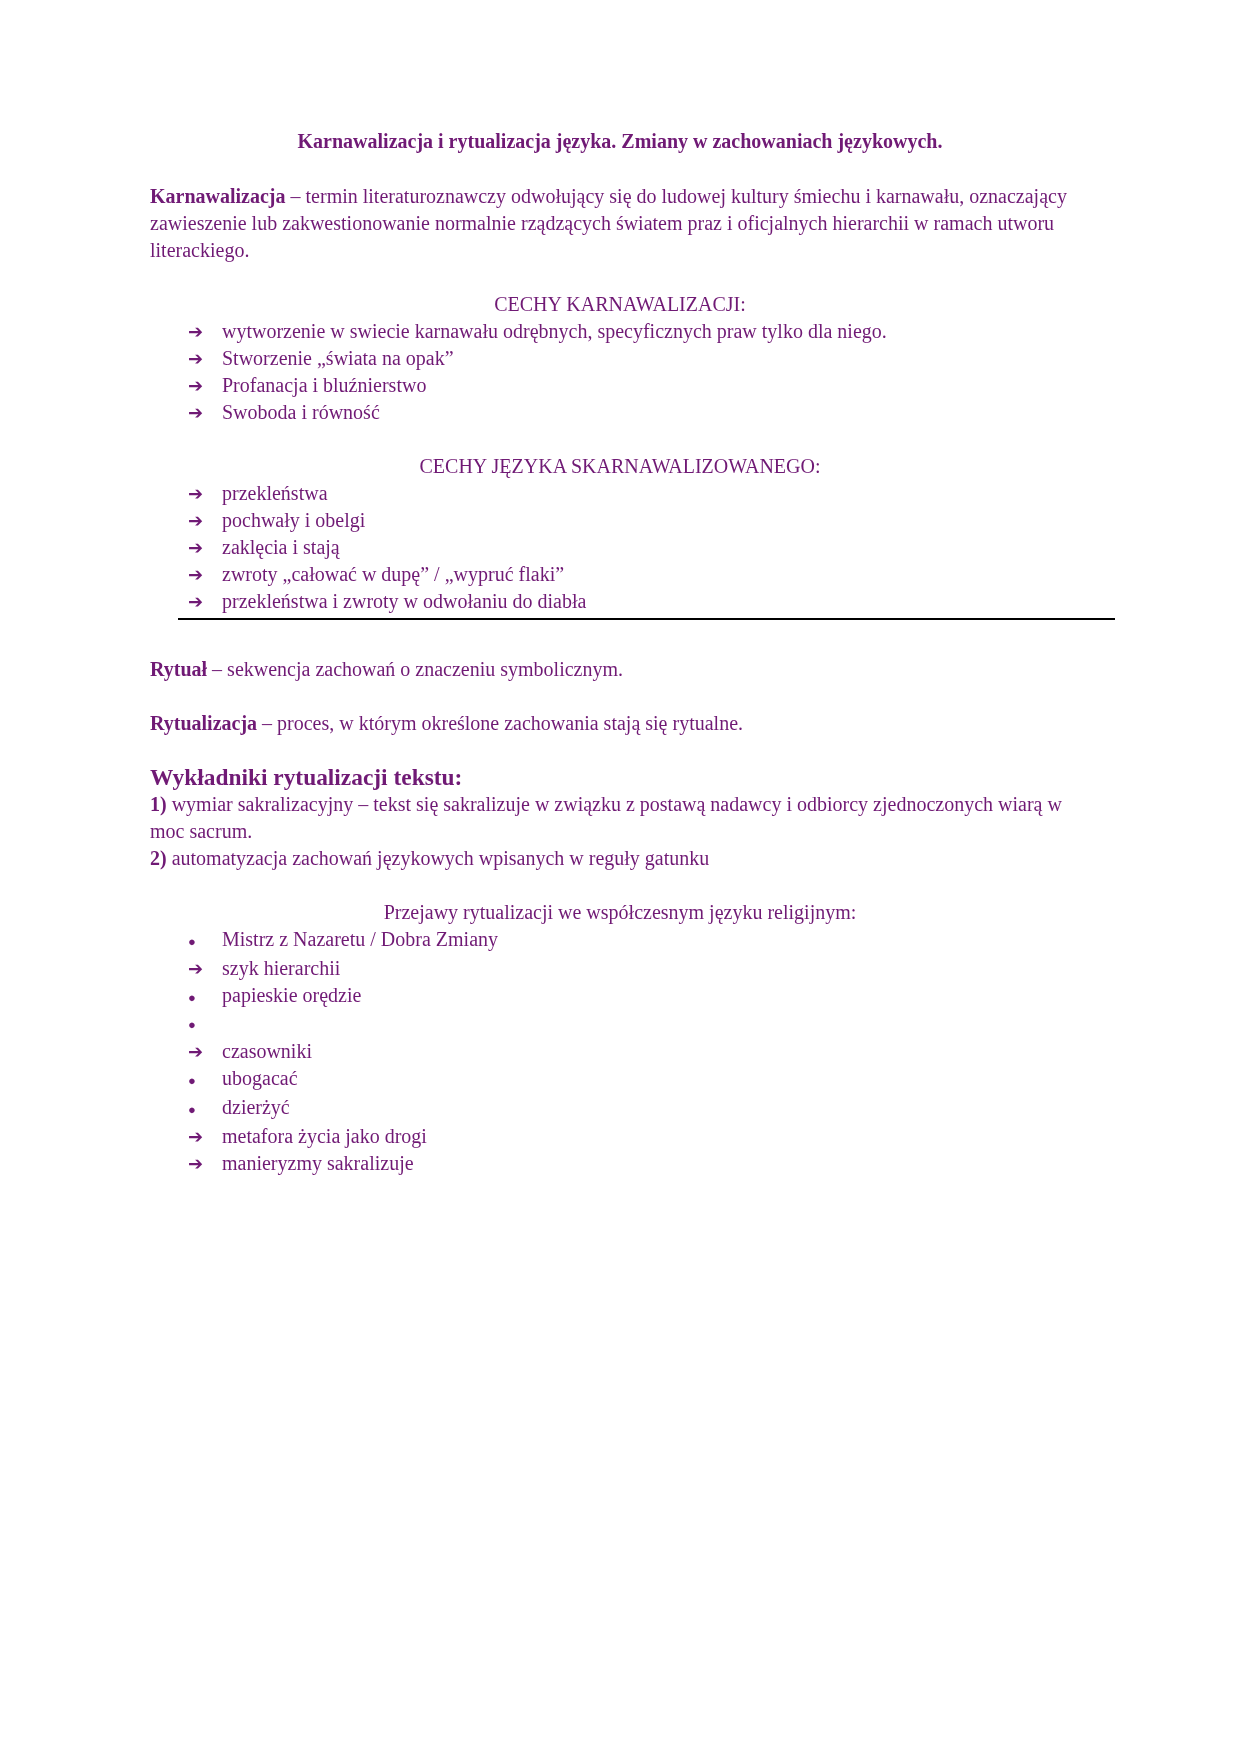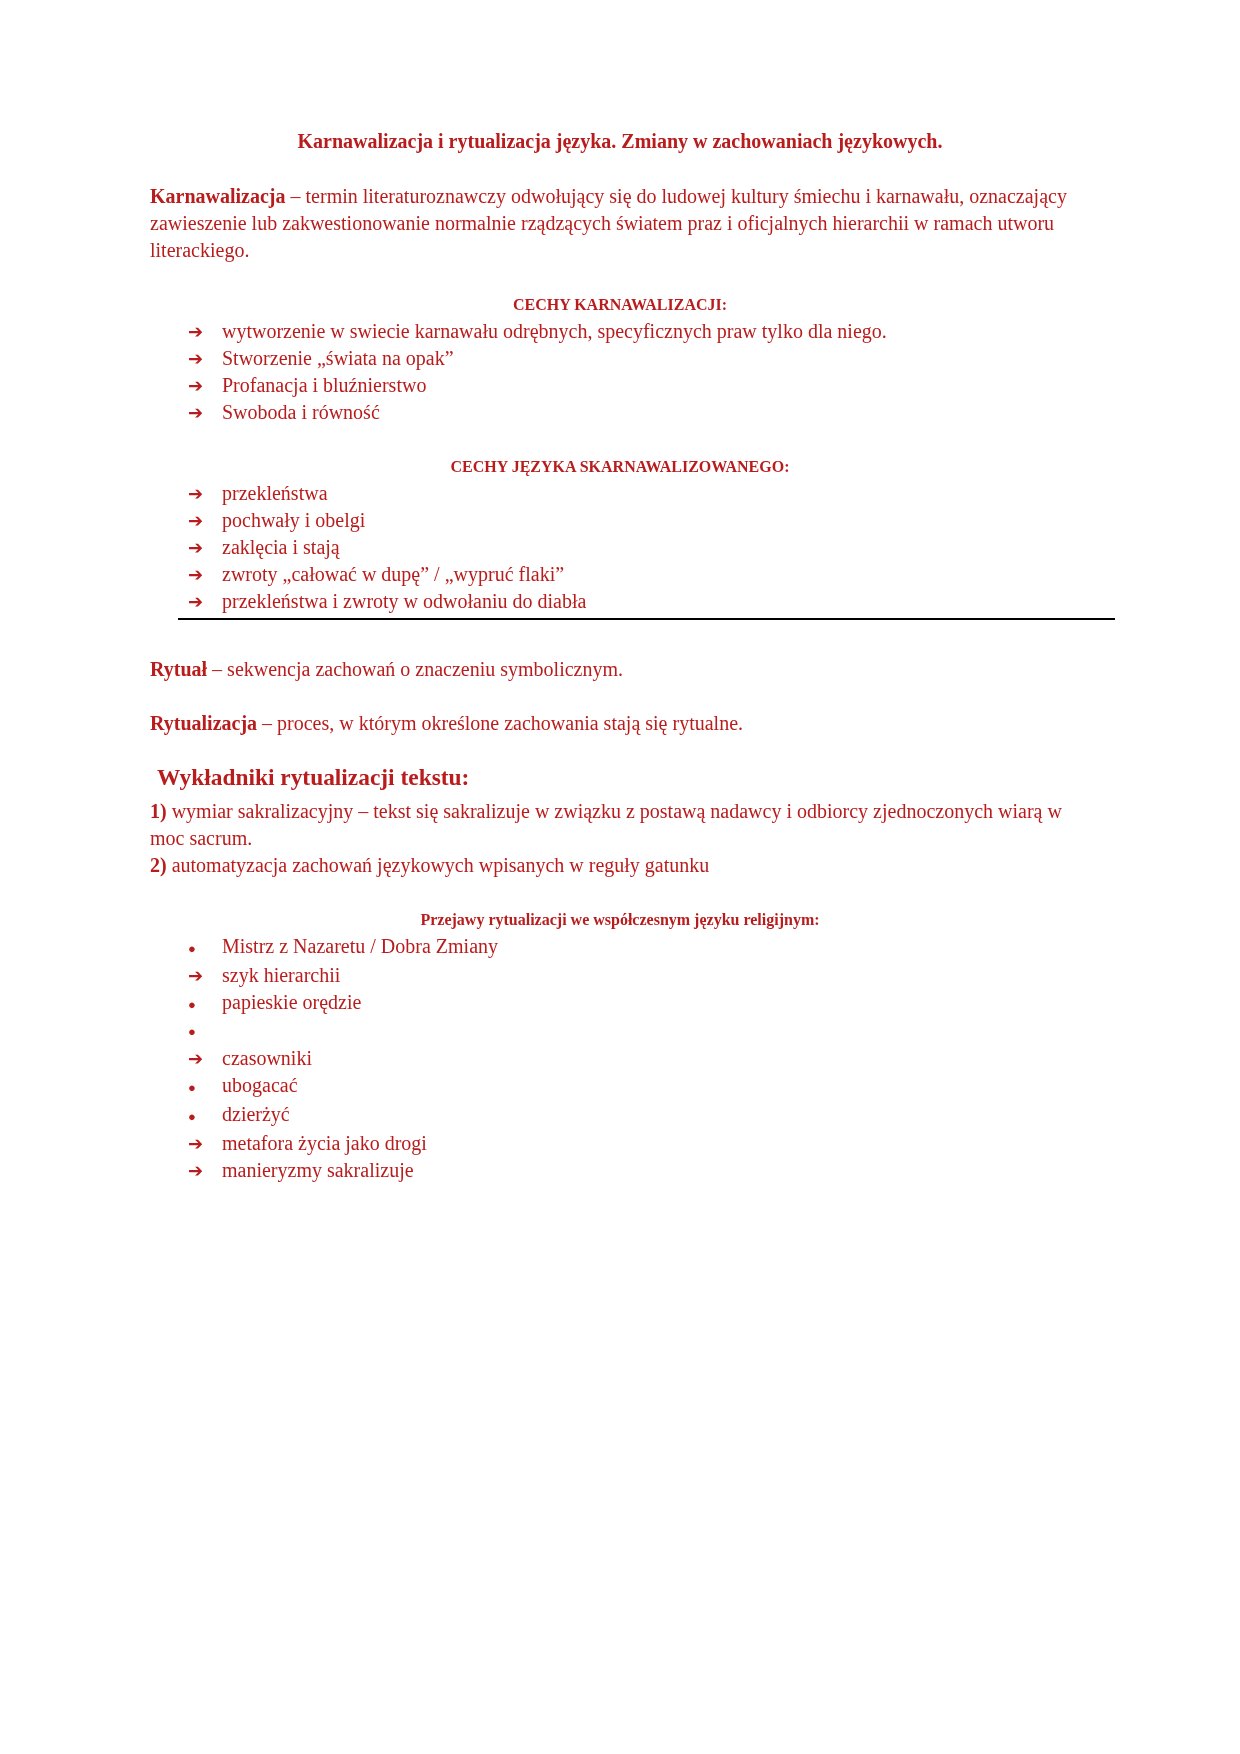--- a/index.html
+++ b/index.html
@@ -6,45 +6,45 @@
     margin: 0;
     padding: 0;
     background: #ffffff;
   }
   .page {
     width: 1240px;
     height: 1754px;
     box-sizing: border-box;
     padding: 128px 150px 60px 150px;
     background: #ffffff;
-    color: #b91c1c;
+    color: #701a75;
     font-family: "Liberation Serif", "DejaVu Serif", serif;
     font-size: 20px;
     line-height: 27px;
     overflow: hidden;
   }
   .title {
     font-size: 20px;
     font-weight: bold;
     text-align: center;
     margin: 0 0 28px 0;
   }
   .para {
     margin: 0 0 27px 0;
   }
   .para b { font-weight: bold; }
   .center-heading {
-    font-size: 16px;
-    font-weight: bold;
+    font-size: 20px;
+    font-weight: normal;
     text-align: center;
     margin: 0;
   }
   .left-heading {
     font-weight: bold;
-    margin: 7px;
+    margin: 0;
   }
   ul.doc-list {
     list-style: none;
     margin: 0;
     padding: 0;
   }
   ul.doc-list li {
     display: flex;
     align-items: baseline;
   }

